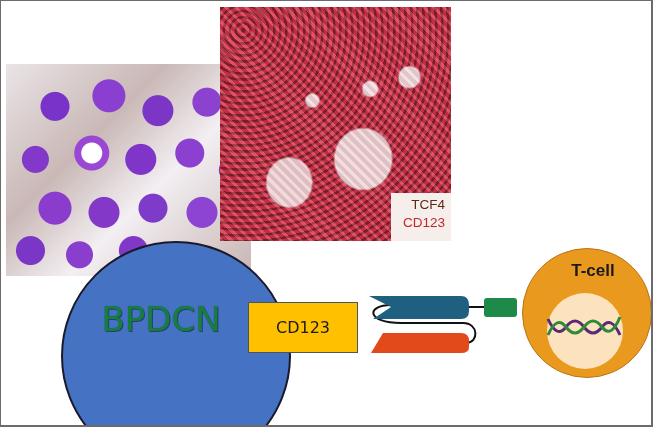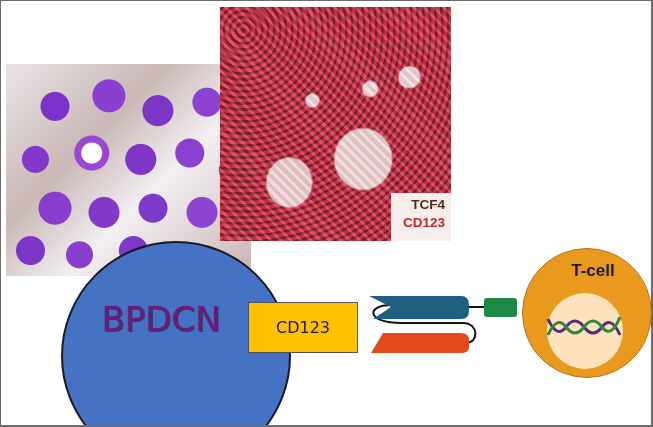--- a/index.html
+++ b/index.html
@@ -50,34 +50,34 @@
         #d23553;
     }
     #ihc::after {
       content: ""; position: absolute; inset: 0;
       background: repeating-linear-gradient(45deg, rgba(255,180,200,0.25) 0 3px, rgba(120,20,40,0.18) 3px 7px);
     }
     #ihc-legend {
       position: absolute; right: 0; bottom: 0; width: 60px; height: 48px;
       background: #f5eeea; z-index: 2;
       text-align: right; padding: 3px 6px 0 8px; box-sizing: border-box;
-      font-weight: bold; font-size: 13.5px; line-height: 18px;
+      font-weight: normal; font-size: 13.5px; line-height: 18px;
     }
     #legend-tcf4 { color: #5a2a18; display: block; }
     #legend-cd123 { color: #c0282c; display: block; }
 
     
     #bpdcn-cell {
       position: absolute; left: 60px; top: 240px; width: 230px; height: 230px;
       border-radius: 50%; background: #4672c4; border: 2px solid #1a1a2a;
       box-sizing: border-box; z-index: 3;
     }
     #bpdcn-label {
       position: absolute; left: 60px; top: 296px; width: 200px; z-index: 4;
-      text-align: center; color: #701a75; font-size: 34px; line-height: 44px;
+      text-align: center; color: #15803d; font-size: 34px; line-height: 44px;
       font-family: "DejaVu Sans", sans-serif;
       text-shadow: 0 0 1px #2a3f70, 1px 1px 0 #2a3f70;
     }
     #cd123-box {
       position: absolute; left: 247px; top: 301px; width: 110px; height: 51px;
       background: #ffc000; border: 1px solid #4a5563; box-sizing: border-box; z-index: 5;
       display: flex; align-items: center; justify-content: center;
       font-size: 16px; color: #1a1a1a; font-family: "DejaVu Sans", sans-serif;
     }
     #construct-svg { position: absolute; left: 360px; top: 290px; z-index: 5; }

